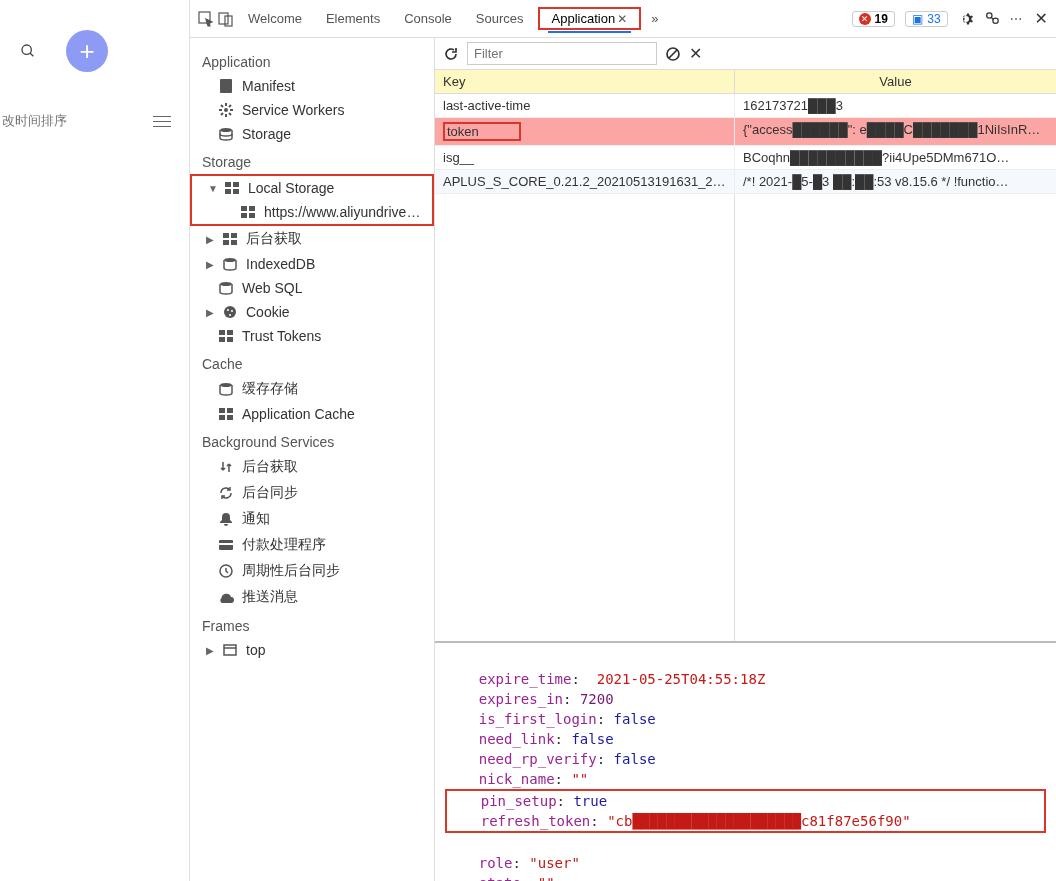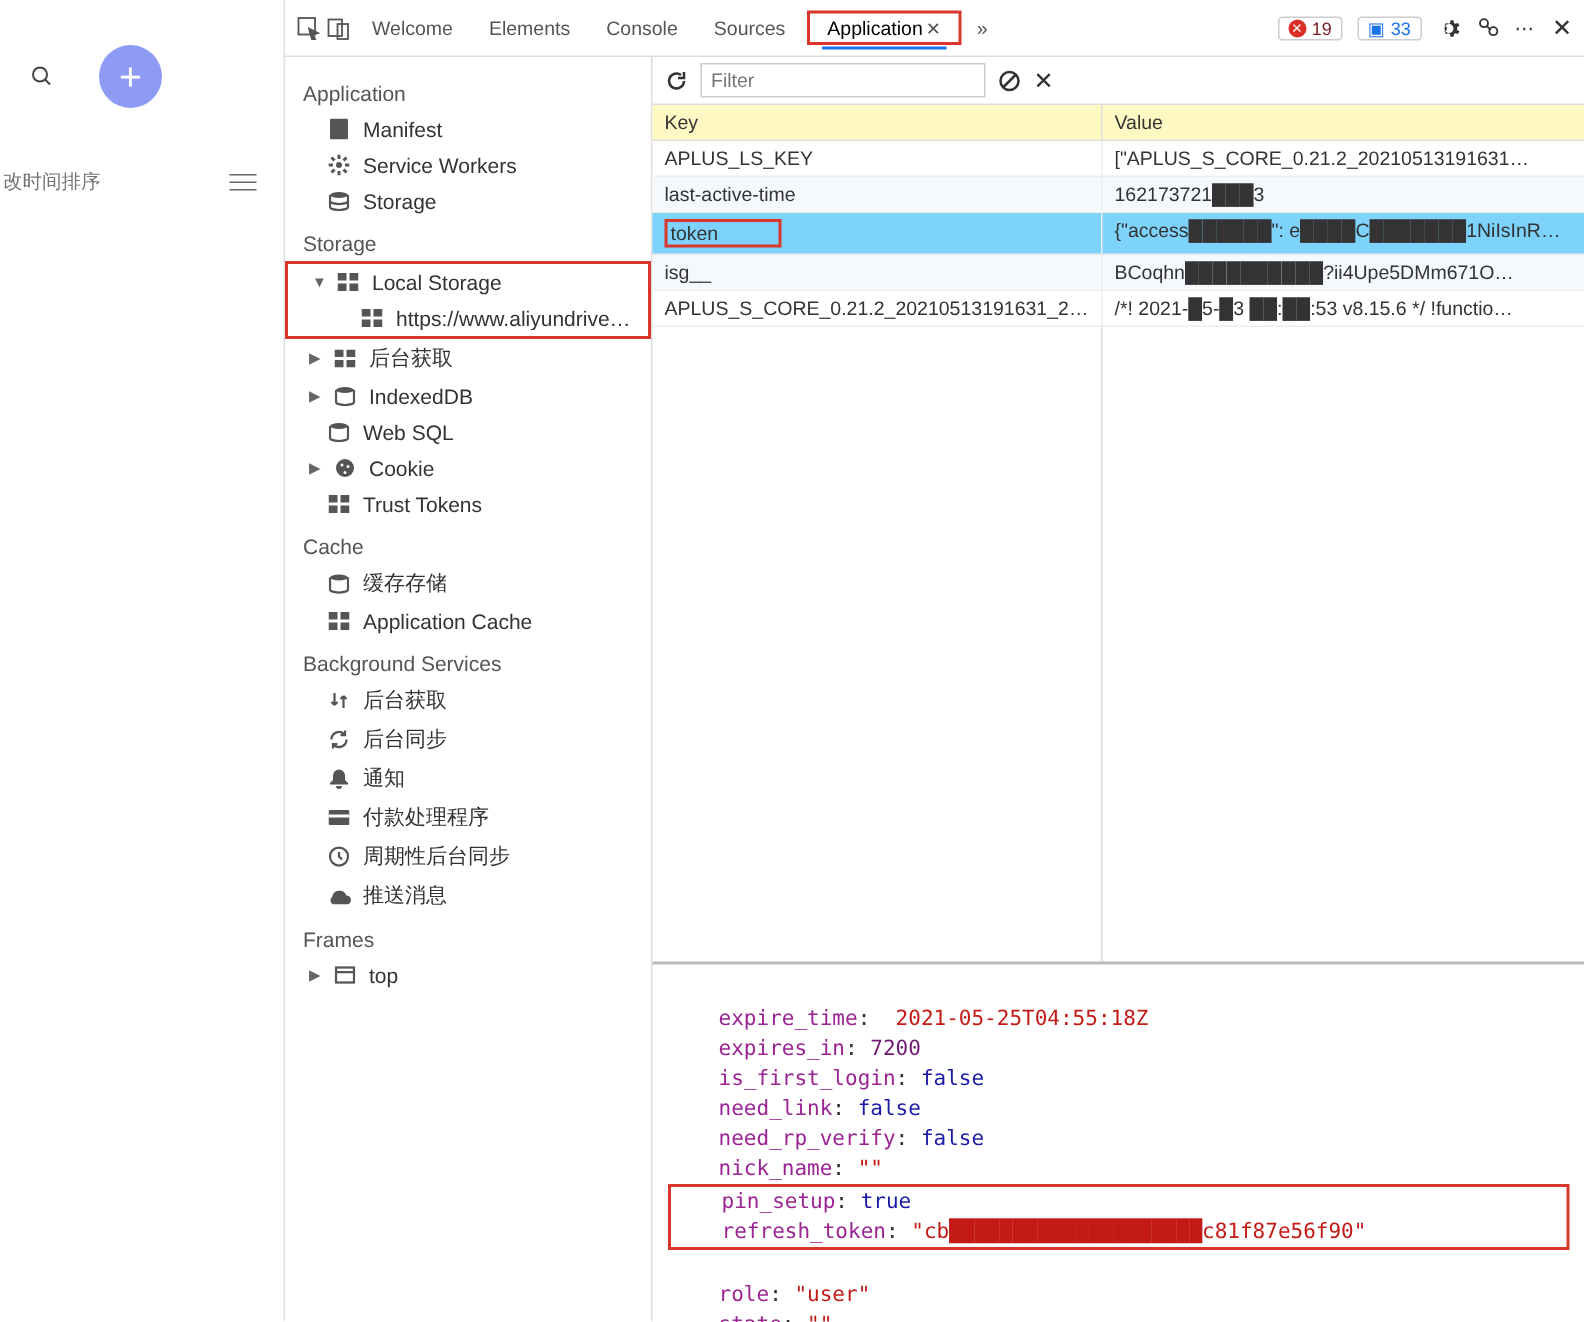--- a/index.html
+++ b/index.html
@@ -13,42 +13,42 @@
 .hamburger span { width: 18px; height: 1px; background: #666; }
 .devtools { flex: 1; display: flex; flex-direction: column; }
 .dt-tabs { height: 38px; border-bottom: 1px solid #ddd; display: flex; align-items: center; padding: 0 8px; gap: 4px; }
 .dt-tab { padding: 6px 10px; color: #555; cursor: pointer; white-space: nowrap; position: relative; }
 .dt-tab.active { color: #000; }
 .dt-tab.active::after { content: ""; position: absolute; left: 6px; right: 6px; bottom: -1px; height: 2px; background: #1a73e8; }
 .red-box-tab { border: 2px solid #d9362c; padding: 2px 2px; }
 .close-x { font-size: 12px; margin-left: 2px; color: #555; }
 .dt-tabs-right { margin-left: auto; display: flex; align-items: center; gap: 10px; }
 .pill { border: 1px solid #ccc; border-radius: 3px; padding: 0 6px; font-size: 12px; display: flex; align-items: center; gap: 4px; }
-.pill-err { color: #7f1d1d; }
+.pill-err { color: #000000; font-weight: bold; }
 .pill-info { color: #1a73e8; }
 .dot-err { width: 12px; height: 12px; border-radius: 50%; background: #d93025; color: #fff; font-size: 9px; display: flex; align-items: center; justify-content: center; }
 .ico { width: 16px; height: 16px; display: inline-flex; align-items: center; justify-content: center; }
 .dt-body { flex: 1; display: flex; min-height: 0; }
 .sidebar { width: 245px; border-right: 1px solid #ddd; overflow: auto; padding: 8px 0; }
 .sec-title { padding: 8px 12px 4px; color: #555; font-size: 14px; }
 .sec-item { display: flex; align-items: center; gap: 8px; padding: 4px 10px 4px 28px; cursor: pointer; font-size: 14px; }
 .sec-sub { padding-left: 48px; }
 .tri { width: 8px; display: inline-block; color: #666; font-size: 10px; }
 .icon-box { width: 16px; height: 16px; display: inline-flex; align-items: center; justify-content: center; flex-shrink: 0; }
 .red-outline { border: 2px solid #d9362c; }
 .content { flex: 1; display: flex; flex-direction: column; min-width: 0; }
 .filter-bar { height: 32px; border-bottom: 1px solid #ddd; display: flex; align-items: center; gap: 8px; padding: 0 8px; }
 .filter-input { flex: 0 0 150px; border: 1px solid #ccc; padding: 3px 6px; font-size: 13px; }
 .table-head { display: flex; border-bottom: 1px solid #ddd; background: #fef9c3; }
 .col-key { width: 300px; padding: 4px 8px; border-right: 1px solid #ddd; }
-.col-val { flex: 1; padding: 4px 8px; }
+.col-val { flex: 1; padding: 4px 8px; text-align: center; }
 .table-rows { flex: 0 0 auto; }
 .row { display: flex; border-bottom: 1px solid #eee; }
 .row:nth-child(even) { background: #f5f9fd; }
-.row.selected { background: #7dd3fc; }
+.row.selected { background: #fca5a5; }
 .row .k { width: 300px; padding: 4px 8px; border-right: 1px solid #eee; white-space: nowrap; overflow: hidden; text-overflow: ellipsis; }
 .row .v { flex: 1; padding: 4px 8px; white-space: nowrap; overflow: hidden; text-overflow: ellipsis; }
 .table-body-scroll { flex: 1; border-right: 0; display: flex; }
 .table-empty-left { width: 300px; border-right: 1px solid #ddd; }
 .detail-pane { border-top: 2px solid #bbb; padding: 6px 10px; font-family: Consolas, monospace; font-size: 14px; line-height: 20px; white-space: pre; overflow: auto; height: 240px; }
 .kprop { color: #9b2393; }
 .kval-num { color: #701a75; }
 .kval-bool { color: #1a1aa6; }
 .kval-str { color: #c41a16; }
 .red-outline-wide { border: 2px solid #d9362c; display: block; }
@@ -344,24 +344,20 @@
             </svg>
           </span>
         <span style="font-size:16px;color:#333">✕</span>
       </div>
       <div class="table-head">
         <div class="col-key">Key</div>
         <div class="col-val">Value</div>
       </div>
       <div class="table-rows">
         <div class="row">
-            <div class="k">APLUS_LS_KEY</div>
-            <div class="v">["APLUS_S_CORE_0.21.2_20210513191631…</div>
-          </div>
-        <div class="row">
             <div class="k">last-active-time</div>
             <div class="v">162173721███3</div>
           </div>
         <div class="row selected">
             <div class="k"><span class="red-outline" style="display:inline-block;padding:0 40px 0 2px">token</span></div>
             <div class="v">{"access██████": e████C███████1NiIsInR…</div>
           </div>
         <div class="row">
             <div class="k">isg__</div>
             <div class="v">BCoqhn██████████?ii4Upe5DMm671O…</div>

